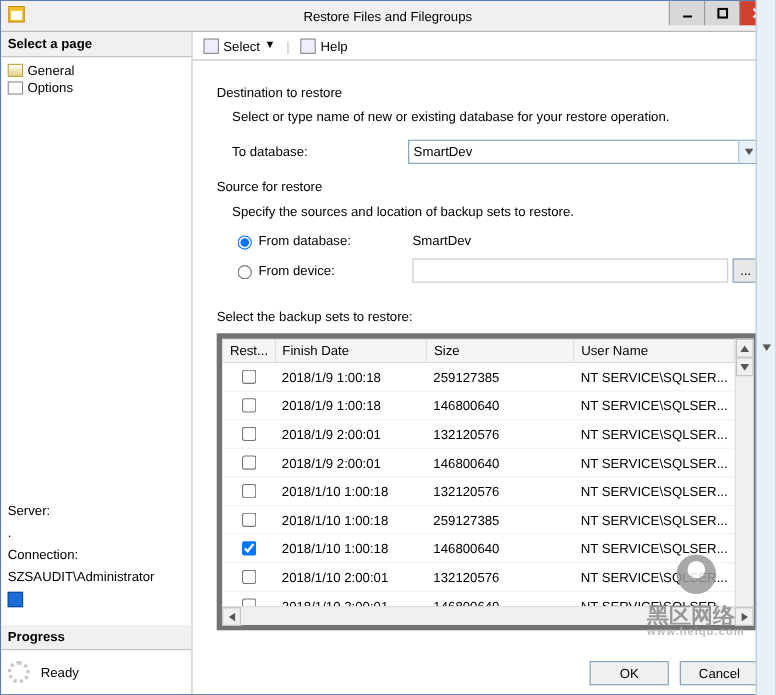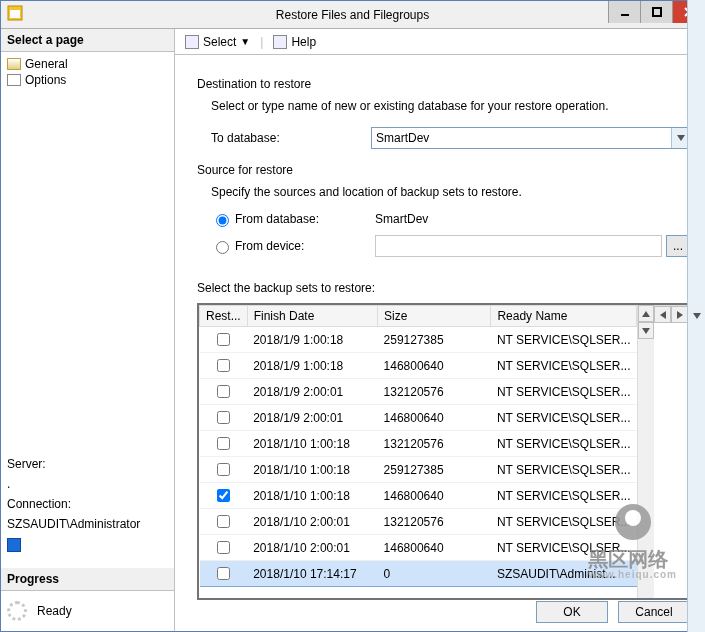--- a/index.html
+++ b/index.html
@@ -109,43 +109,43 @@
   .readonly-box {
     flex:1; height:22px; border:1px solid #c8c8c8; background:#fff;
   }
   .browse-btn {
     width:24px;height:22px;border:1px solid #7b9ebd;background:#e8e8e8;
     margin-left:4px;display:flex;align-items:center;justify-content:center;
   }
   .radio-row { display:flex; align-items:center; margin:2px 0 6px 14px; }
   .radio-row input { margin-right:6px; }
   .grid-wrap {
-    border:2px solid #737373; margin-top:4px;
+    border:5px solid #737373; margin-top:4px;
     flex:1; min-height:0;
-    display:flex; 
+    display:flex; flex-direction:column;
   }
   .grid {
     width:100%; border-collapse:collapse; font-size:12px;
   }
   .grid th {
     background:#f5f5f5; border:1px solid #dcdcdc;
     text-align:left; padding:3px 6px; font-weight:normal;
     white-space:nowrap;
   }
   .grid td {
     border-bottom:1px solid #f0f0f0; padding:3px 6px;
     white-space:nowrap;
   }
   .grid td.ck { text-align:center; width:40px; }
   .selrow td { background:#cfe4fb; border-top:1px solid #7fa8d8; border-bottom:1px solid #7fa8d8; }
   .vscroll { width:17px; background:#f0f0f0; border-left:1px solid #dcdcdc; }
   .vs-btn { height:17px;display:flex;align-items:center;justify-content:center;background:#f0f0f0;border:1px solid #c0c0c0; }
   .hscroll { height:17px;background:#f0f0f0;border-top:1px solid #dcdcdc;display:flex; }
   .hs-btn { width:17px;height:17px;display:flex;align-items:center;justify-content:center;background:#f0f0f0;border:1px solid #c0c0c0; }
-  .btn-row { display:flex; justify-content:flex-end; gap:10px; padding:1px 0 0 0; }
+  .btn-row { display:flex; justify-content:flex-end; gap:10px; padding:28px 0 0 0; }
   .dlg-btn { min-width:72px; height:22px; border:1px solid #7b9ebd; background:#f0f0f0; display:flex;align-items:center;justify-content:center; }
   .grid-body { flex:1; display:flex; min-height:0; }
   .grid-scroll { flex:1; overflow:hidden; }
   .watermark {
     position:absolute; right:28px; bottom:52px;
     font-size:20px; color:#8a8a8a; font-weight:bold;
     display:flex; align-items:center; gap:6px;
     opacity:0.85;
     font-family: "Microsoft YaHei", sans-serif;
     flex-direction: column;
@@ -276,21 +276,21 @@
 
       <div class="grid-wrap">
         <div class="grid-body">
           <div class="grid-scroll">
             <table class="grid">
               <thead>
                 <tr>
                   <th style="width:46px">Rest...</th>
                   <th style="width:140px">Finish Date</th>
                   <th style="width:140px">Size</th>
-                  <th>Ready Name</th>
+                  <th>User Name</th>
                 </tr>
               </thead>
               <tbody id="grid-body">
                   <tr>
                     <td class="ck"><input type="checkbox" style=""></td>
                     <td>2018/1/9 1:00:18</td>
                     <td>259127385</td>
                     <td>NT SERVICE\SQLSER...</td>
                   </tr>
                   <tr>

